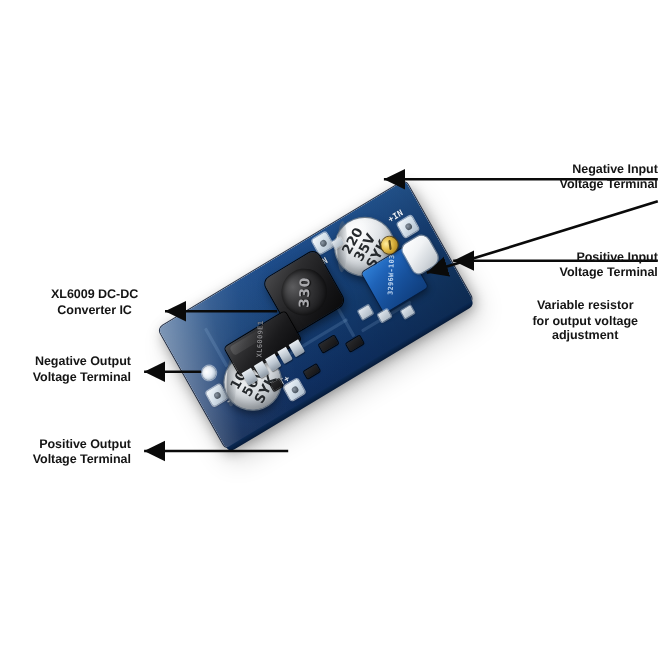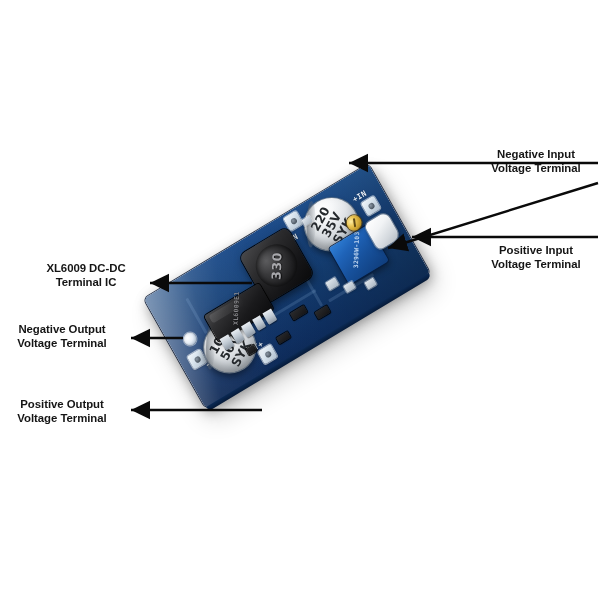--- a/index.html
+++ b/index.html
@@ -18,24 +18,24 @@
     position:absolute;
     color:#151515;
     font-weight:bold;
     font-size:11.4px;
     line-height:13.6px;
     letter-spacing:-0.05px;
     white-space:pre-line;
     font-family:"Liberation Sans","DejaVu Sans",sans-serif;
   }
   .ann.c{text-align:center;}
-  .ann.l{text-align:center;}
+  .ann.l{text-align:right;}
 
   #lbl-neg-in   {left:474px; top:148px; width:124px;}
-  #lbl-pos-in   {left:474px; top:228px; width:124px;margin-top:16px;}
+  #lbl-pos-in   {left:474px; top:228px; width:124px;}
   #lbl-varres   {left:466px; top:272px; width:132px;}
   #lbl-ic       {left:28px;  top:262px; width:116px;}
   #lbl-neg-out  {left:5px;  top:323px; width:114px;}
   #lbl-pos-out  {left:5px;  top:398px; width:114px;}
 
   
   #overlay{position:absolute;left:0;top:0;width:600px;height:600px;pointer-events:none;}
 
   
   #board-wrap{
@@ -365,23 +365,26 @@
       <line x1="262" y1="410" x2="131" y2="410" stroke="#0a0a0a" stroke-width="2.4" marker-end="url(#ah-l)"></line>
     </g>
   </svg>
 
   <div class="ann l" id="lbl-neg-in">Negative Input
 Voltage Terminal</div>
 
   <div class="ann l" id="lbl-pos-in">Positive Input
 Voltage Terminal</div>
 
+  <div class="ann c" id="lbl-varres">Variable resistor
+for output voltage
+adjustment</div>
 
   <div class="ann c" id="lbl-ic">XL6009 DC-DC
-Terminal IC</div>
+Converter IC</div>
 
   <div class="ann l" id="lbl-neg-out">Negative Output
 Voltage Terminal</div>
 
   <div class="ann l" id="lbl-pos-out">Positive Output
 Voltage Terminal</div>
 
 </div>
 
 </body></html>

